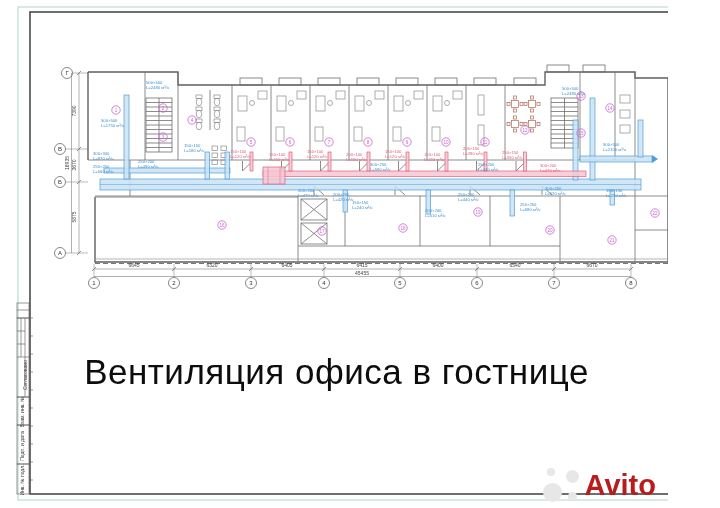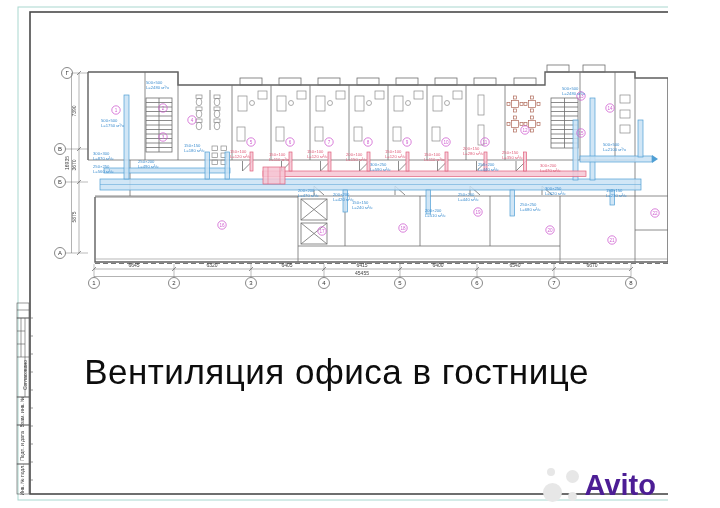--- a/index.html
+++ b/index.html
@@ -20,21 +20,21 @@
   .duct-r{fill:#f6c6d4;fill-opacity:.85;stroke:#e0607c;stroke-width:.7;}
   #big-title{position:absolute;top:352px;left:50%;transform:translateX(-49.5%);
      font-size:35px;color:#0d0d0d;white-space:nowrap;letter-spacing:.5px;}
   #watermark{position:absolute;right:12px;bottom:6px;display:flex;align-items:center;}
   #wm-logo{position:relative;width:38px;height:34px;margin-right:4px;}
   #wm-logo span{position:absolute;border-radius:50%;background:#e7e7e7;}
   .wm-c1{width:19px;height:19px;left:0;bottom:0;}
   .wm-c2{width:13px;height:13px;right:2px;top:2px;}
   .wm-c3{width:8px;height:8px;left:4px;top:0;}
   .wm-c4{width:9px;height:9px;right:4px;bottom:1px;}
-  #wm-text{font-size:29px;font-weight:bold;color:#4c1d95;line-height:1;}
+  #wm-text{font-size:29px;font-weight:bold;color:#b91c1c;line-height:1;}
 </style>
 </head>
 <body>
 
 <div id="page">
 
 <svg id="plan-svg" width="720" height="508" viewBox="0 0 720 508" xmlns="http://www.w3.org/2000/svg">
 
   <rect x="18" y="7" width="687" height="493" fill="none" stroke="#a9d8d0" stroke-width="1"></rect>
   <rect x="30" y="12" width="672" height="482" fill="none" stroke="#4a4a4a" stroke-width="1.6"></rect>

